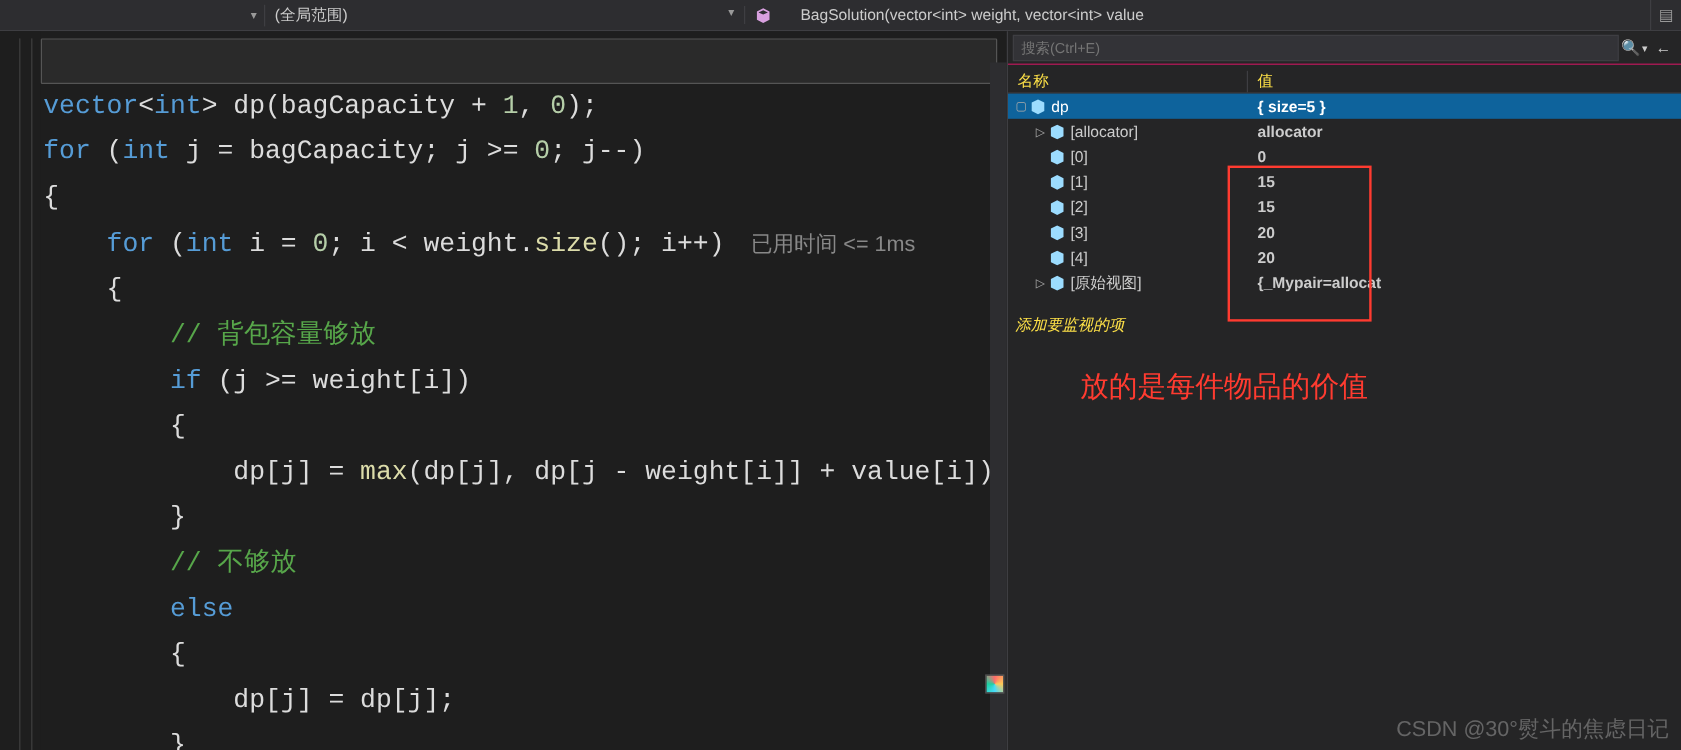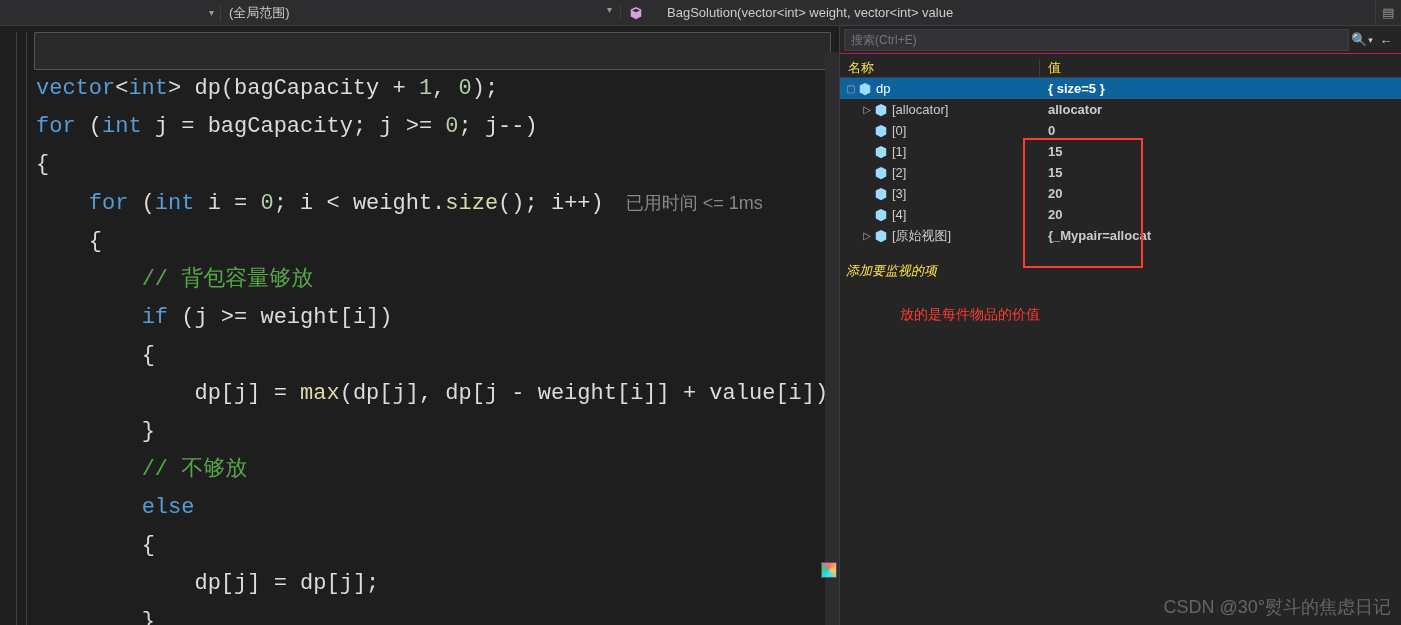--- a/index.html
+++ b/index.html
@@ -102,21 +102,21 @@
 .cube-s { width:14px; height:14px; display:inline-block; margin-right:4px; color:#9cdcfe; }
 .indent0 { padding-left:4px; }
 .indent1 { padding-left:20px; }
 .add-watch {
   height:22px; padding-left:6px; color:#fde047; font-style:italic; display:flex; align-items:center;margin-top:14px;
 }
 .red-box {
   position:absolute; border:2px solid #ff3b30; pointer-events:none;
 }
 .annotation {
-  position:absolute; color:#ff3b30; font-size:14px; font-family:"Microsoft YaHei",sans-serif;
+  position:absolute; color:#ff3b30; font-size:24px; font-family:"Microsoft YaHei",sans-serif;
 }
 .csdn {
   position:absolute; right:10px; bottom:6px; color:rgba(220,220,220,0.35);
   font-size:18px; font-family:"Microsoft YaHei",sans-serif;
 }
 .scrollbar-right {
   position:absolute; right:0; top:26px; width:14px; bottom:0;
   background:#2d2d30;
 }
 .color-gizmo {

